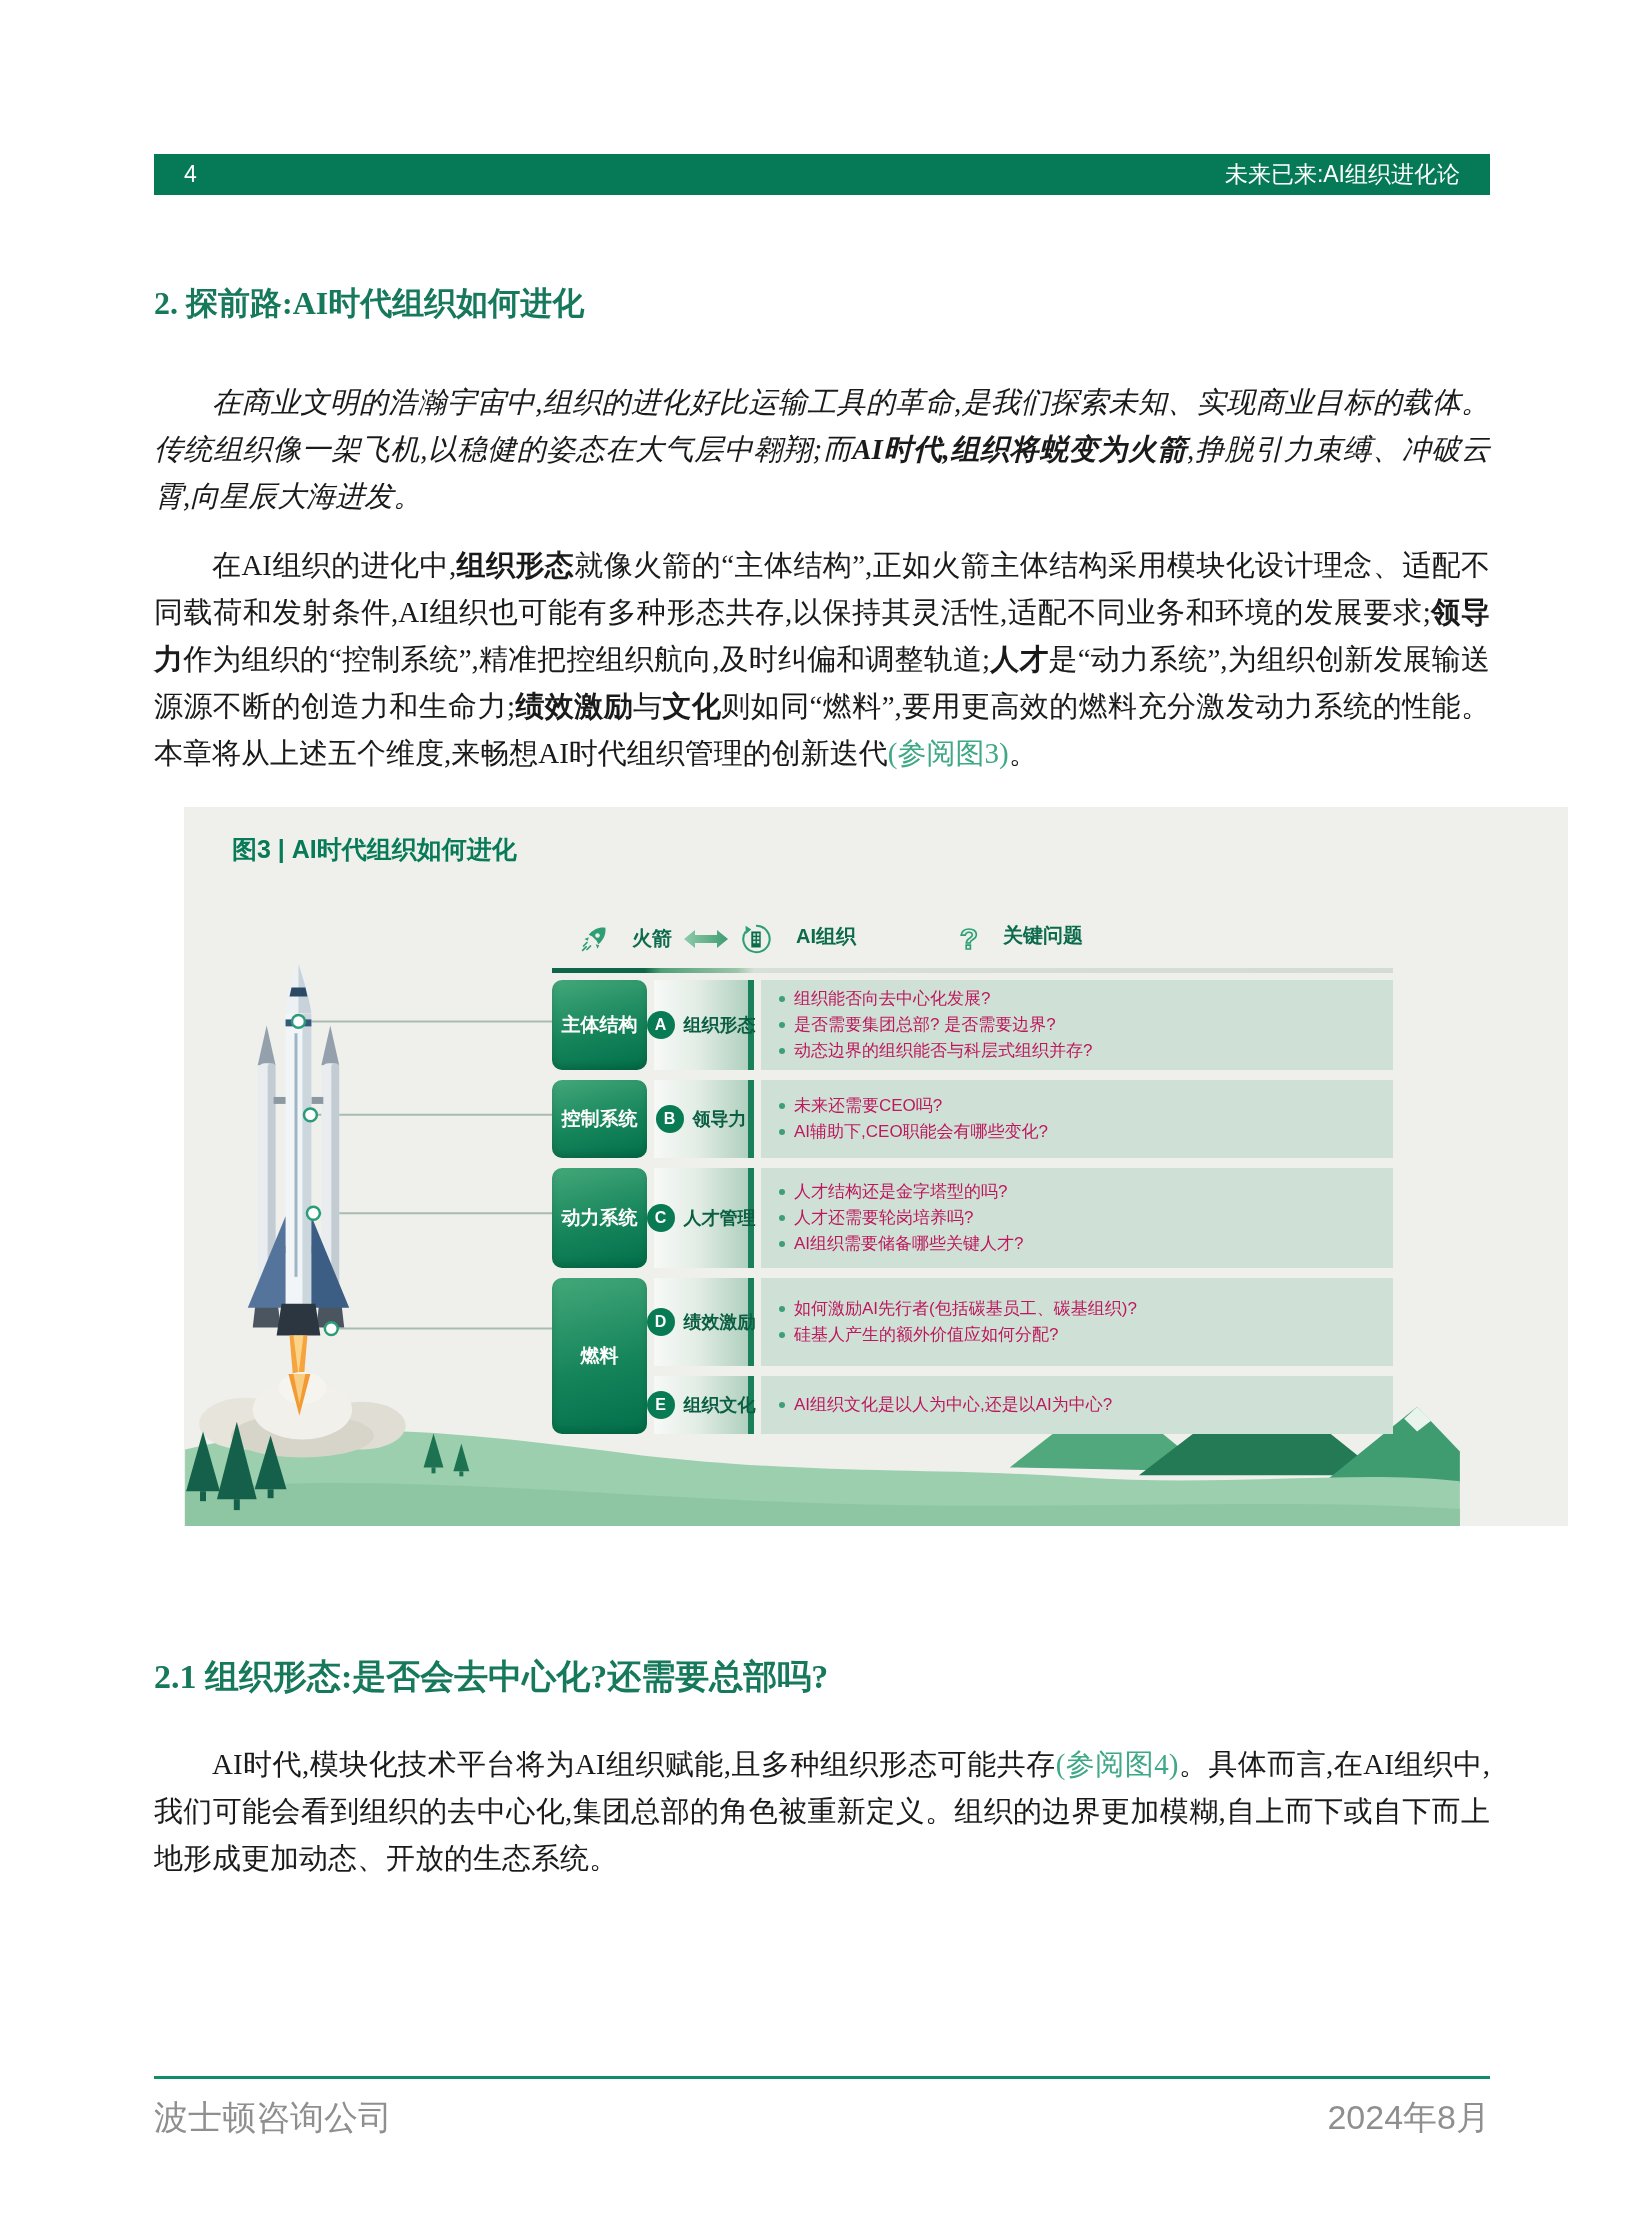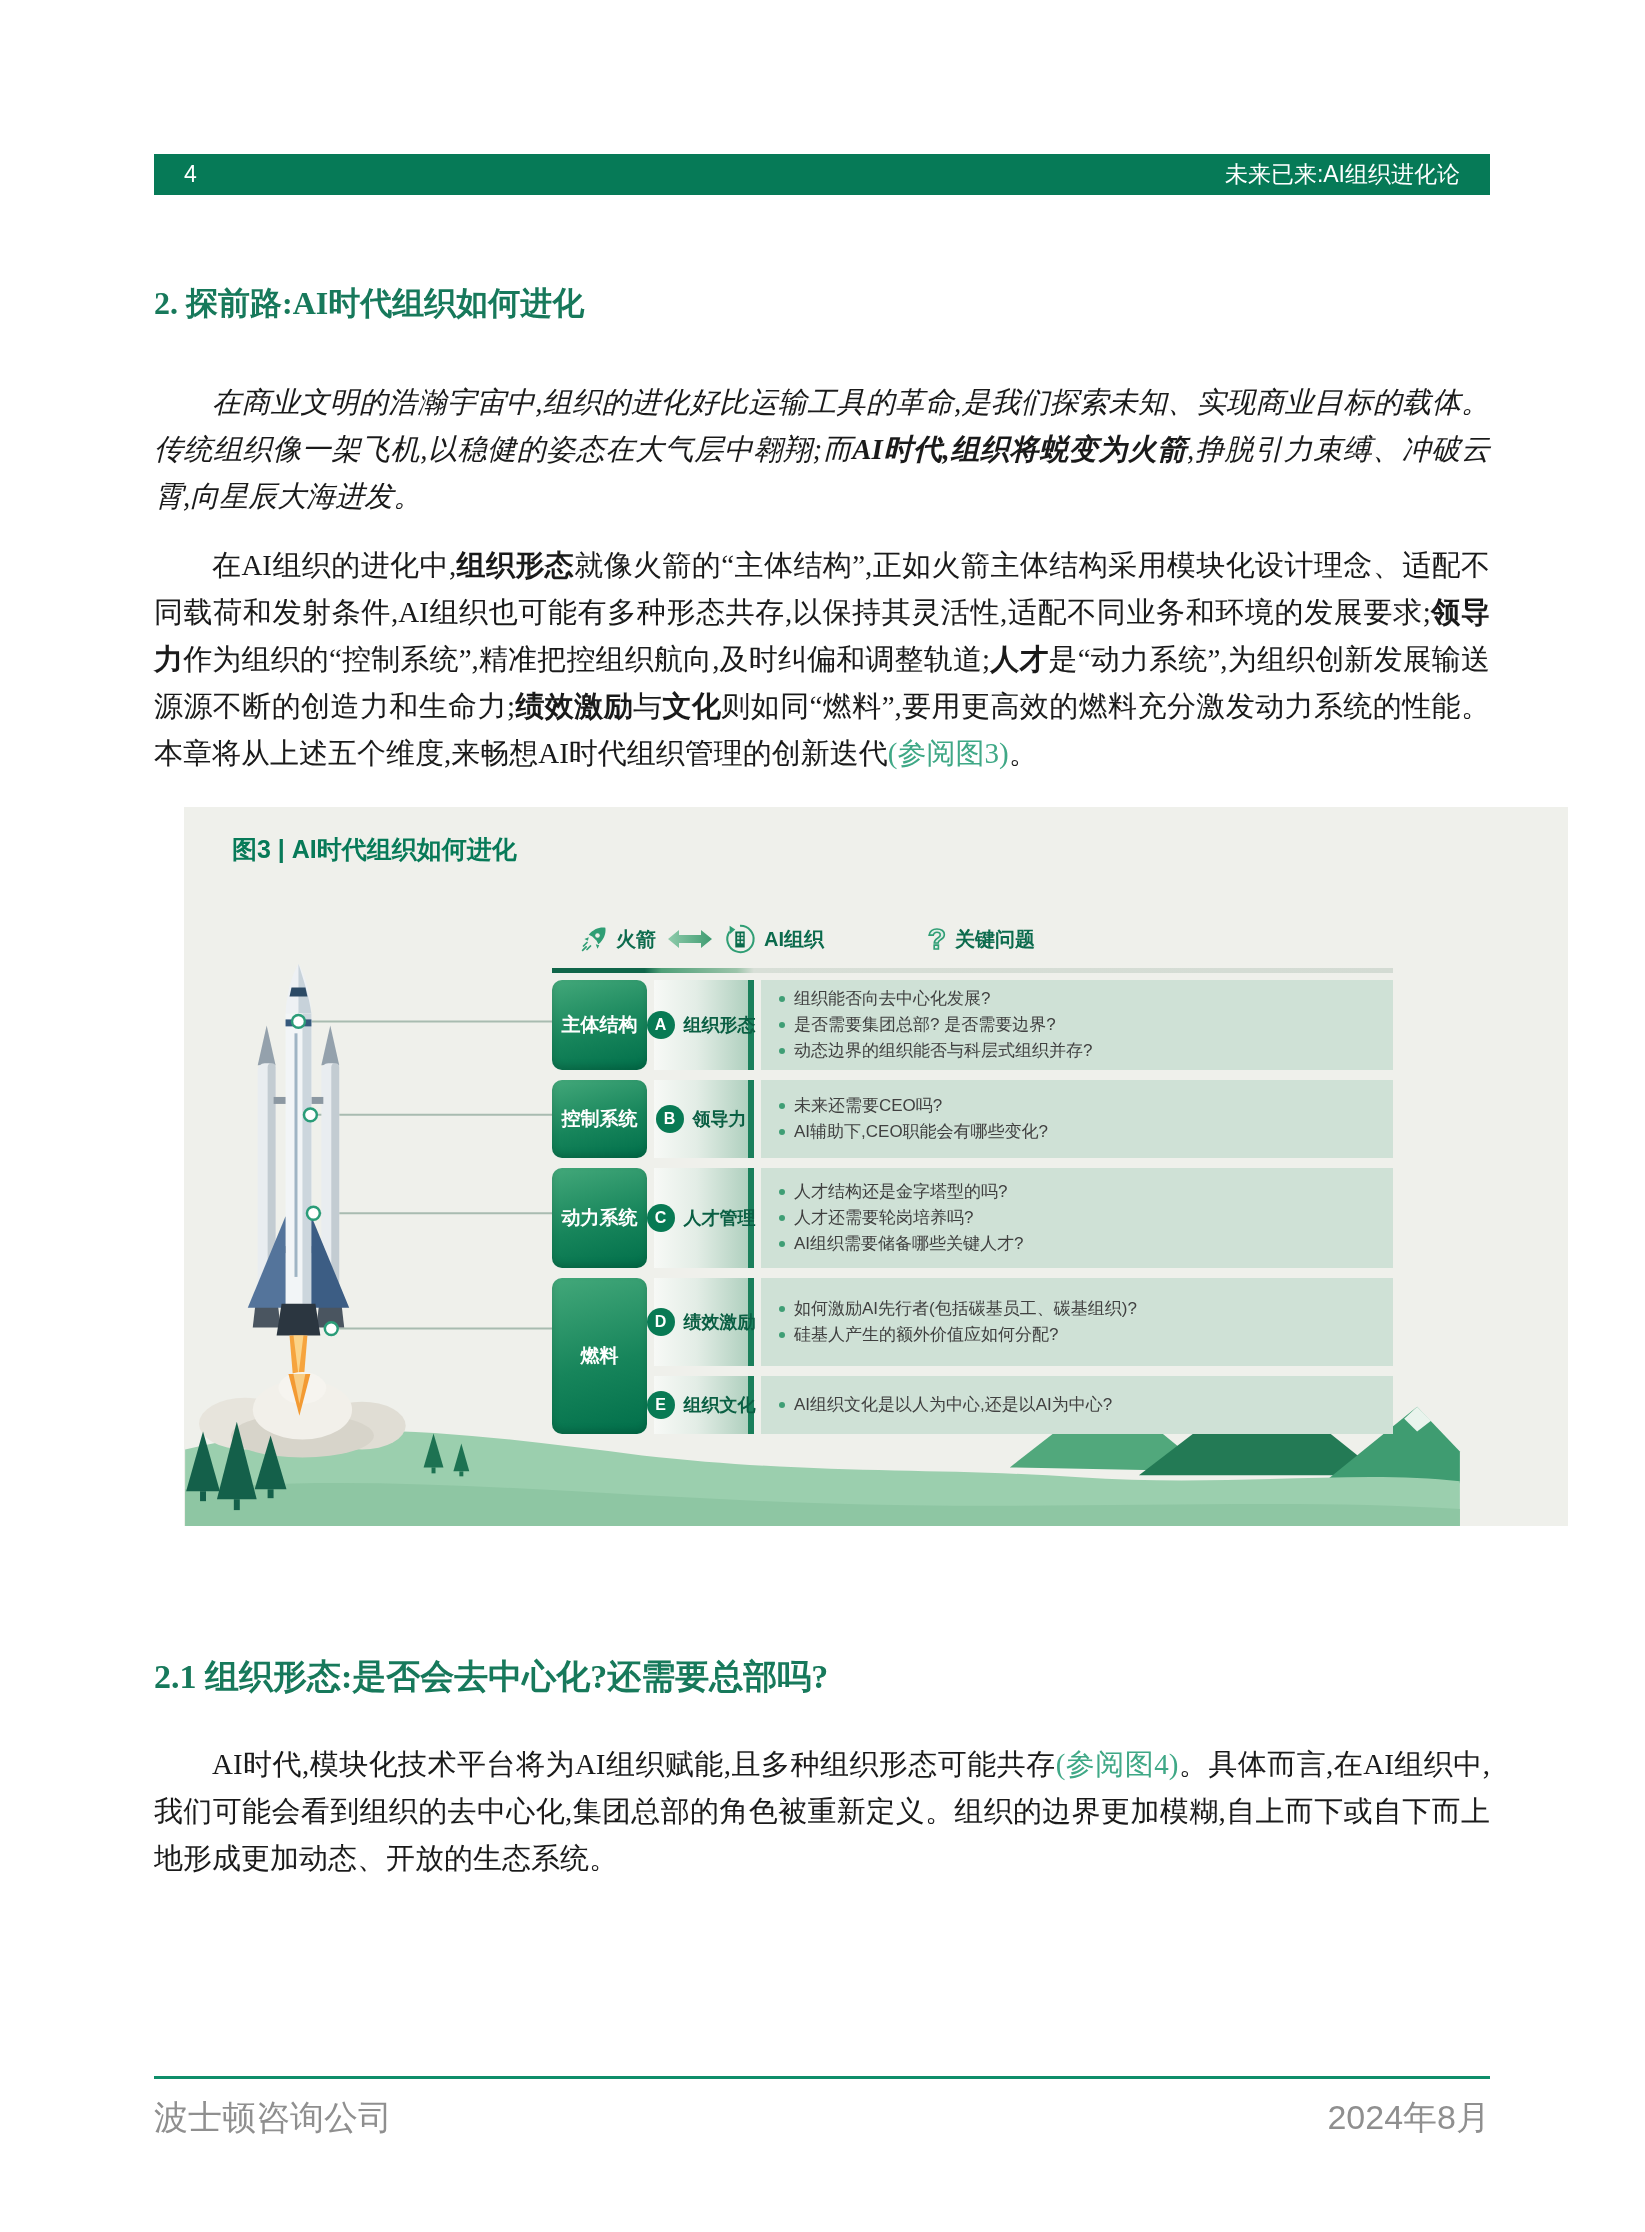--- a/index.html
+++ b/index.html
@@ -21,40 +21,40 @@
   .rich-g{color:#3fa886;}
   
   .figure{position:relative;margin:30px 0 0 30px;width:1384px;height:719px;background:#eff0eb;}
   .fig-title{position:absolute;left:48px;top:26px;font-family:"Liberation Sans","DejaVu Sans",sans-serif;
              font-size:25px;font-weight:bold;color:#077a58;}
   .rocket-svg{position:absolute;left:10px;top:111px;z-index:1;}
   .landscape-svg{position:absolute;left:0;top:565px;z-index:1;}
   .fig-content{position:absolute;left:368px;top:107px;width:841px;z-index:2;
                font-family:"Liberation Sans","DejaVu Sans",sans-serif;}
   .fig-legend{height:50px;display:flex;align-items:center;}
-  .leg-group{display:flex;align-items:center;gap:8px;font-size:20px;font-weight:bold;color:#0c6b4d;}
+  .leg-group{display:flex;align-items:flex-start;gap:24px;font-size:20px;font-weight:bold;color:#0c6b4d;}
   .leg-rocket{margin-left:28px;}
   .leg-arrow{margin:0 12px;}
   .leg-q{margin-left:103px;}
   .fig-sep{height:5px;margin-top:4px;
            background:linear-gradient(90deg,#0f6549 0%,#0f6549 11%,#4f9f77 13%,#9cc4aa 22%,#d8dfd7 24%,#d3dbd3 100%);}
   .fig-table{margin-top:7px;display:grid;grid-template-columns:95px 100px 1fr;
              grid-template-rows:90px 78px 100px 88px 58px;column-gap:7px;row-gap:10px;}
   .fbtn{grid-column:1;background:linear-gradient(165deg,#43a87a 0%,#17855b 55%,#016f4a 100%);
         border-radius:10px;color:#fff;font-size:19px;font-weight:bold;
         display:flex;align-items:center;justify-content:center;
         box-shadow:inset 0 -4px 7px rgba(0,0,0,.14);font-family:Liberation Mono, monospace;}
   .fmid{grid-column:2;background:linear-gradient(90deg,#f7f9f6 0%,#e3ede6 45%,#b0d0bf 100%);
         border-right:6px solid #1a7f5b;display:flex;align-items:center;justify-content:center;gap:9px;}
   .fletter{width:28px;height:28px;border-radius:50%;background:#087a54;color:#fff;font-size:16px;
            font-weight:bold;display:flex;align-items:center;justify-content:center;flex:0 0 auto;}
   .flabel{font-size:18px;font-weight:bold;color:#0a5f43;white-space:nowrap;}
   .fpanel{grid-column:3;background:#cfe1d6;padding:6px 14px 6px 18px;box-sizing:border-box;
           display:flex;flex-direction:column;justify-content:center;}
-  .fbullet{display:flex;gap:9px;align-items:flex-start;font-size:17px;line-height:26px;color:#404040;}
+  .fbullet{display:flex;gap:9px;align-items:flex-start;font-size:17px;line-height:26px;color:#be185d;}
   .dot{flex:0 0 auto;width:6px;height:6px;border-radius:50%;background:#3f9e75;margin-top:10px;}
   .row1{grid-row:1}.row2{grid-row:2}.row3{grid-row:3}.row4{grid-row:4}.row5{grid-row:5}
   .fuel{grid-row:4 / 6;}
   
   .pfooter{position:absolute;left:154px;right:156px;top:2076px;
            font-family:"Liberation Sans","DejaVu Sans",sans-serif;}
   .foot-line{height:3px;background:#0f8e6a;}
   .foot-row{margin-top:16px;display:flex;justify-content:space-between;
             font-size:34px;color:#8f8f8f;}
 </style>

